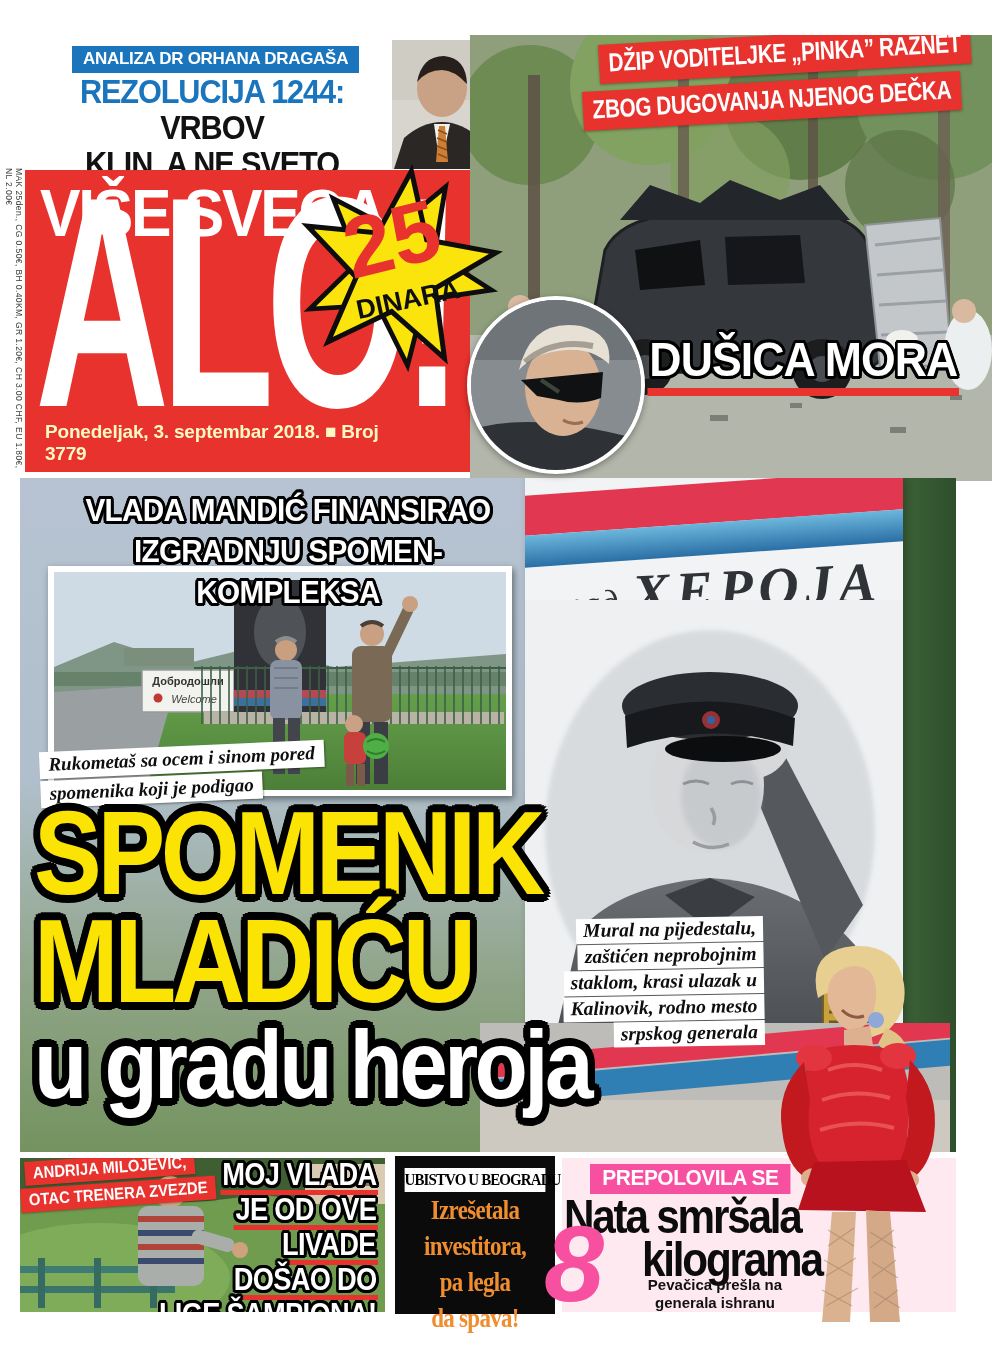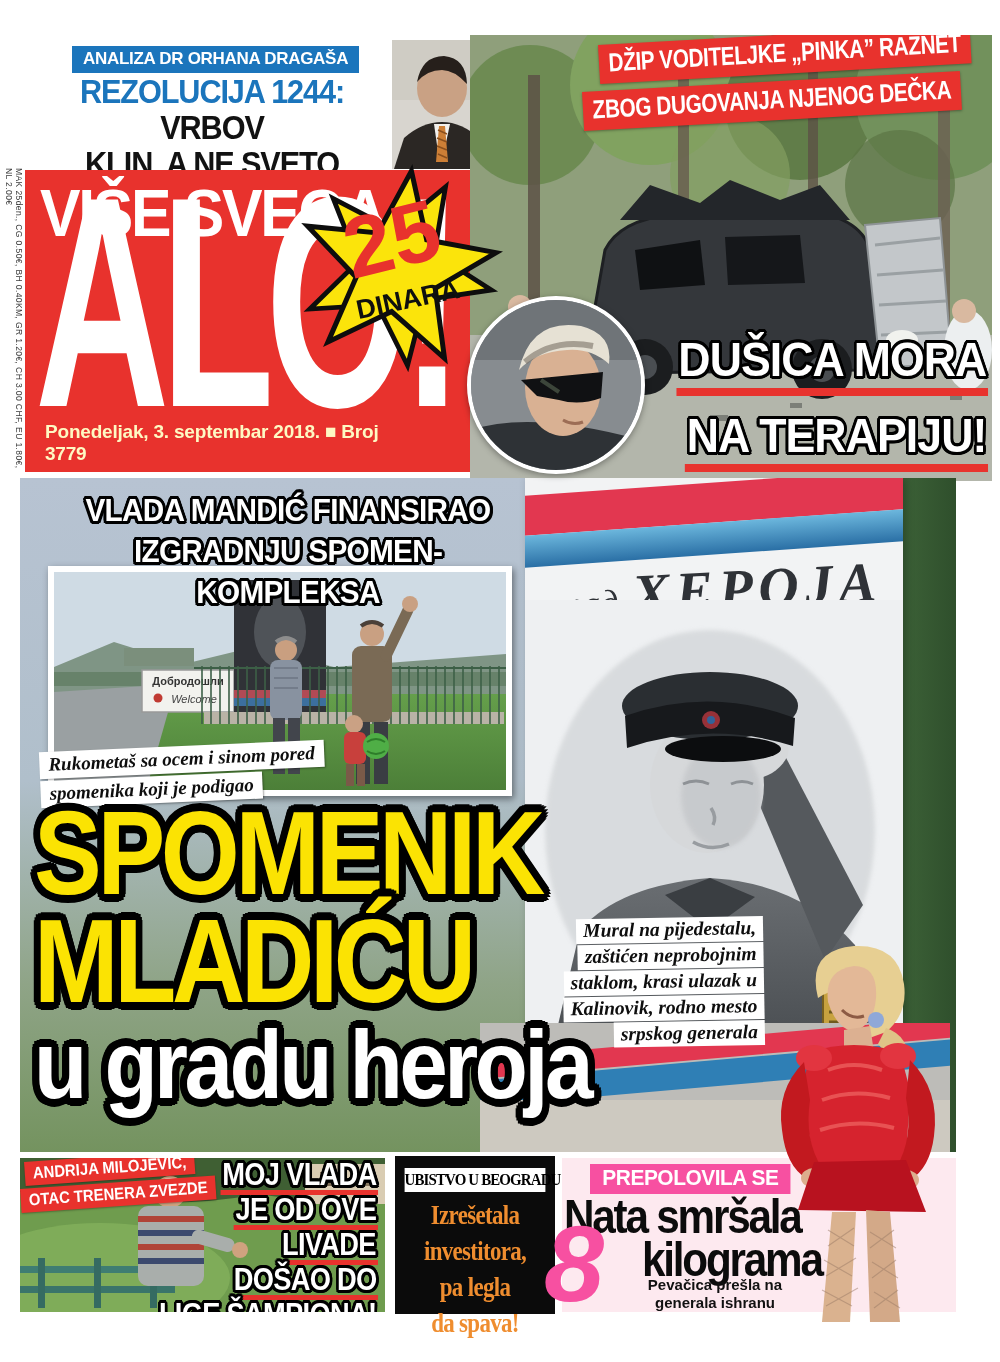--- a/index.html
+++ b/index.html
@@ -38,21 +38,21 @@
   .banner {
     position:absolute; background:#e8322d; color:#fff; font-weight:bold;
     font-size:26px; padding:3px 12px 5px; white-space:nowrap;
     letter-spacing:-0.5px; transform-origin:left top;
     box-shadow:0 1px 3px rgba(0,0,0,.35);
   }
   .banner1 { left:128px; top:10px; transform:rotate(-3.2deg) scaleX(0.8); }
   .banner2 { left:112px; top:57px; transform:rotate(-3.2deg) scaleX(0.8); }
 
   .dusica { left:596px; top:336px; width:392px; text-align:right; z-index:5; }
-  .dusica .dline { display:block; text-align:right; margin-bottom:16px; }
+  .dusica .dline { display:block; text-align:center; margin-bottom:7px; }
   .dusica .dline span {
     display:inline-block; font-size:48px; font-weight:bold; color:#fff;
     letter-spacing:-1px; line-height:1.02; padding:0 2px 3px;
     border-bottom:8px solid #e8332e;
     transform:scaleX(0.93); transform-origin:right center;
   }
 
   .circle-photo {
     left:467px; top:296px; width:178px; height:178px; border-radius:50%;
     border:4px solid #fff; overflow:hidden; z-index:4;
@@ -149,21 +149,21 @@
     white-space:nowrap;
   }
 
   .card-mid { left:395px; top:1156px; width:160px; height:158px; background:#0b0b0b;font-family:Liberation Serif, serif; }
   .cm-kicker {
     margin-top:12px; height:24px; line-height:24px; background:#fff; color:#000;
     font-weight:bold; font-size:17px; text-align:center; letter-spacing:-1px;
     transform:scaleX(0.88); transform-origin:center;
     white-space:nowrap; overflow:visible;
   }
-  .cm-lines { margin-top:5px; text-align:center; }
+  .cm-lines { text-align:center; }
   .cm-lines div {
     color:#ef8d2f; font-weight:bold; font-size:27px; line-height:36px;
     letter-spacing:-0.8px; transform:scaleX(0.85); transform-origin:center; white-space:nowrap;
   }
 
   .card-right { left:562px; top:1158px; width:394px; height:154px; background:#fde9ef; }
   .cr-badge {
     position:absolute; left:28px; top:6px; background:#f750a1; color:#fff;
     font-weight:bold; font-size:22px; padding:1px 13px 3px; letter-spacing:-0.5px;
     transform:scaleX(0.95); transform-origin:left top; white-space:nowrap;
@@ -245,21 +245,20 @@
         <rect x="70" y="398" width="14" height="5"></rect>
           <rect x="480" y="360" width="12" height="5"></rect>
       </g>
     </svg>
     <div class="banner banner1">DŽIP VODITELJKE „PINKA” RAZNET</div>
     <div class="banner banner2">ZBOG DUGOVANJA NJENOG DEČKA</div>
   </div>
 
   <div class="abs dusica">
     <div class="dline"><span class="outl3">DUŠICA MORA</span></div>
-    <div class="dline"><span class="outl3">NA TERAPIJU!</span></div>
   </div>
 
   <div class="abs circle-photo">
     <svg width="170" height="170" viewBox="0 0 170 170">
       <rect width="170" height="170" fill="#878c90"></rect>
       <rect width="170" height="60" fill="#6f7478"></rect>
       <path d="M0,130 Q60,110 170,140 L170,170 L0,170 Z" fill="#2e3236"></path>
       <ellipse cx="92" cy="88" rx="38" ry="48" fill="#d9b193"></ellipse>
       <path d="M48,70 Q60,18 110,26 Q142,34 138,64 Q120,48 96,50 Q64,52 48,70 Z" fill="#e6e1d4"></path>
       <path d="M54,62 Q82,38 122,46" stroke="#7a7266" stroke-width="6" fill="none" opacity="0.6"></path>

